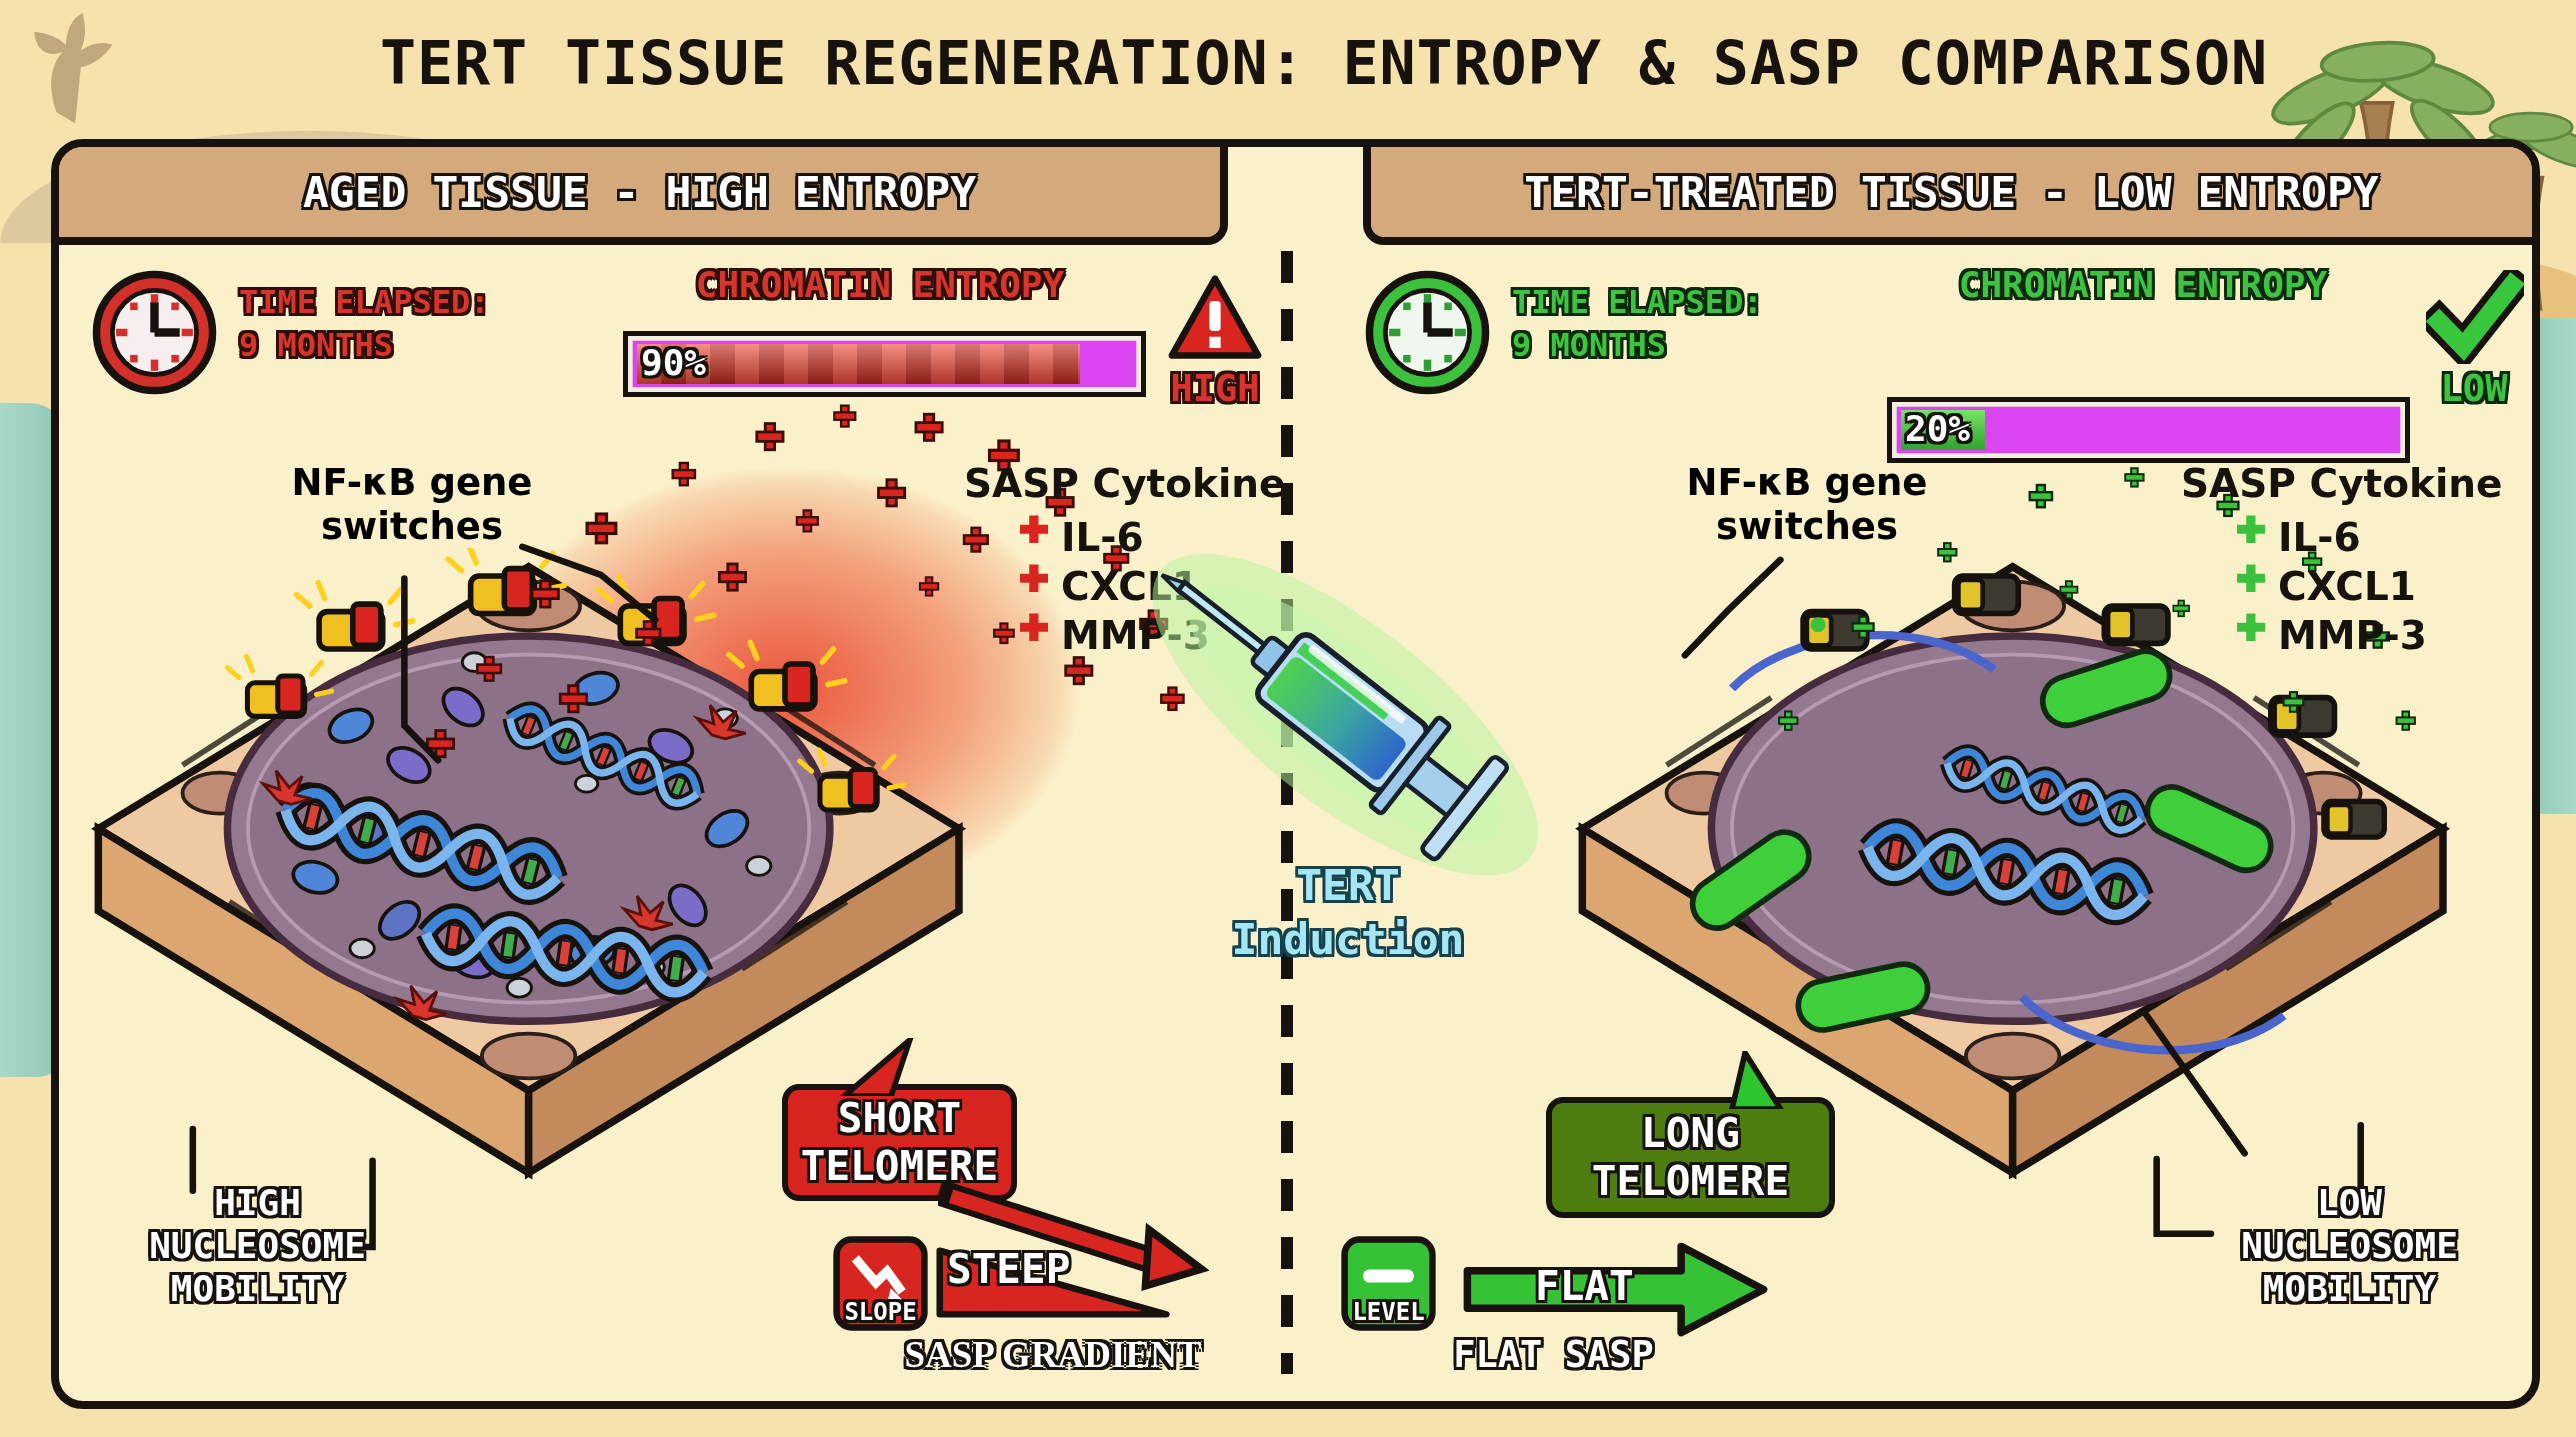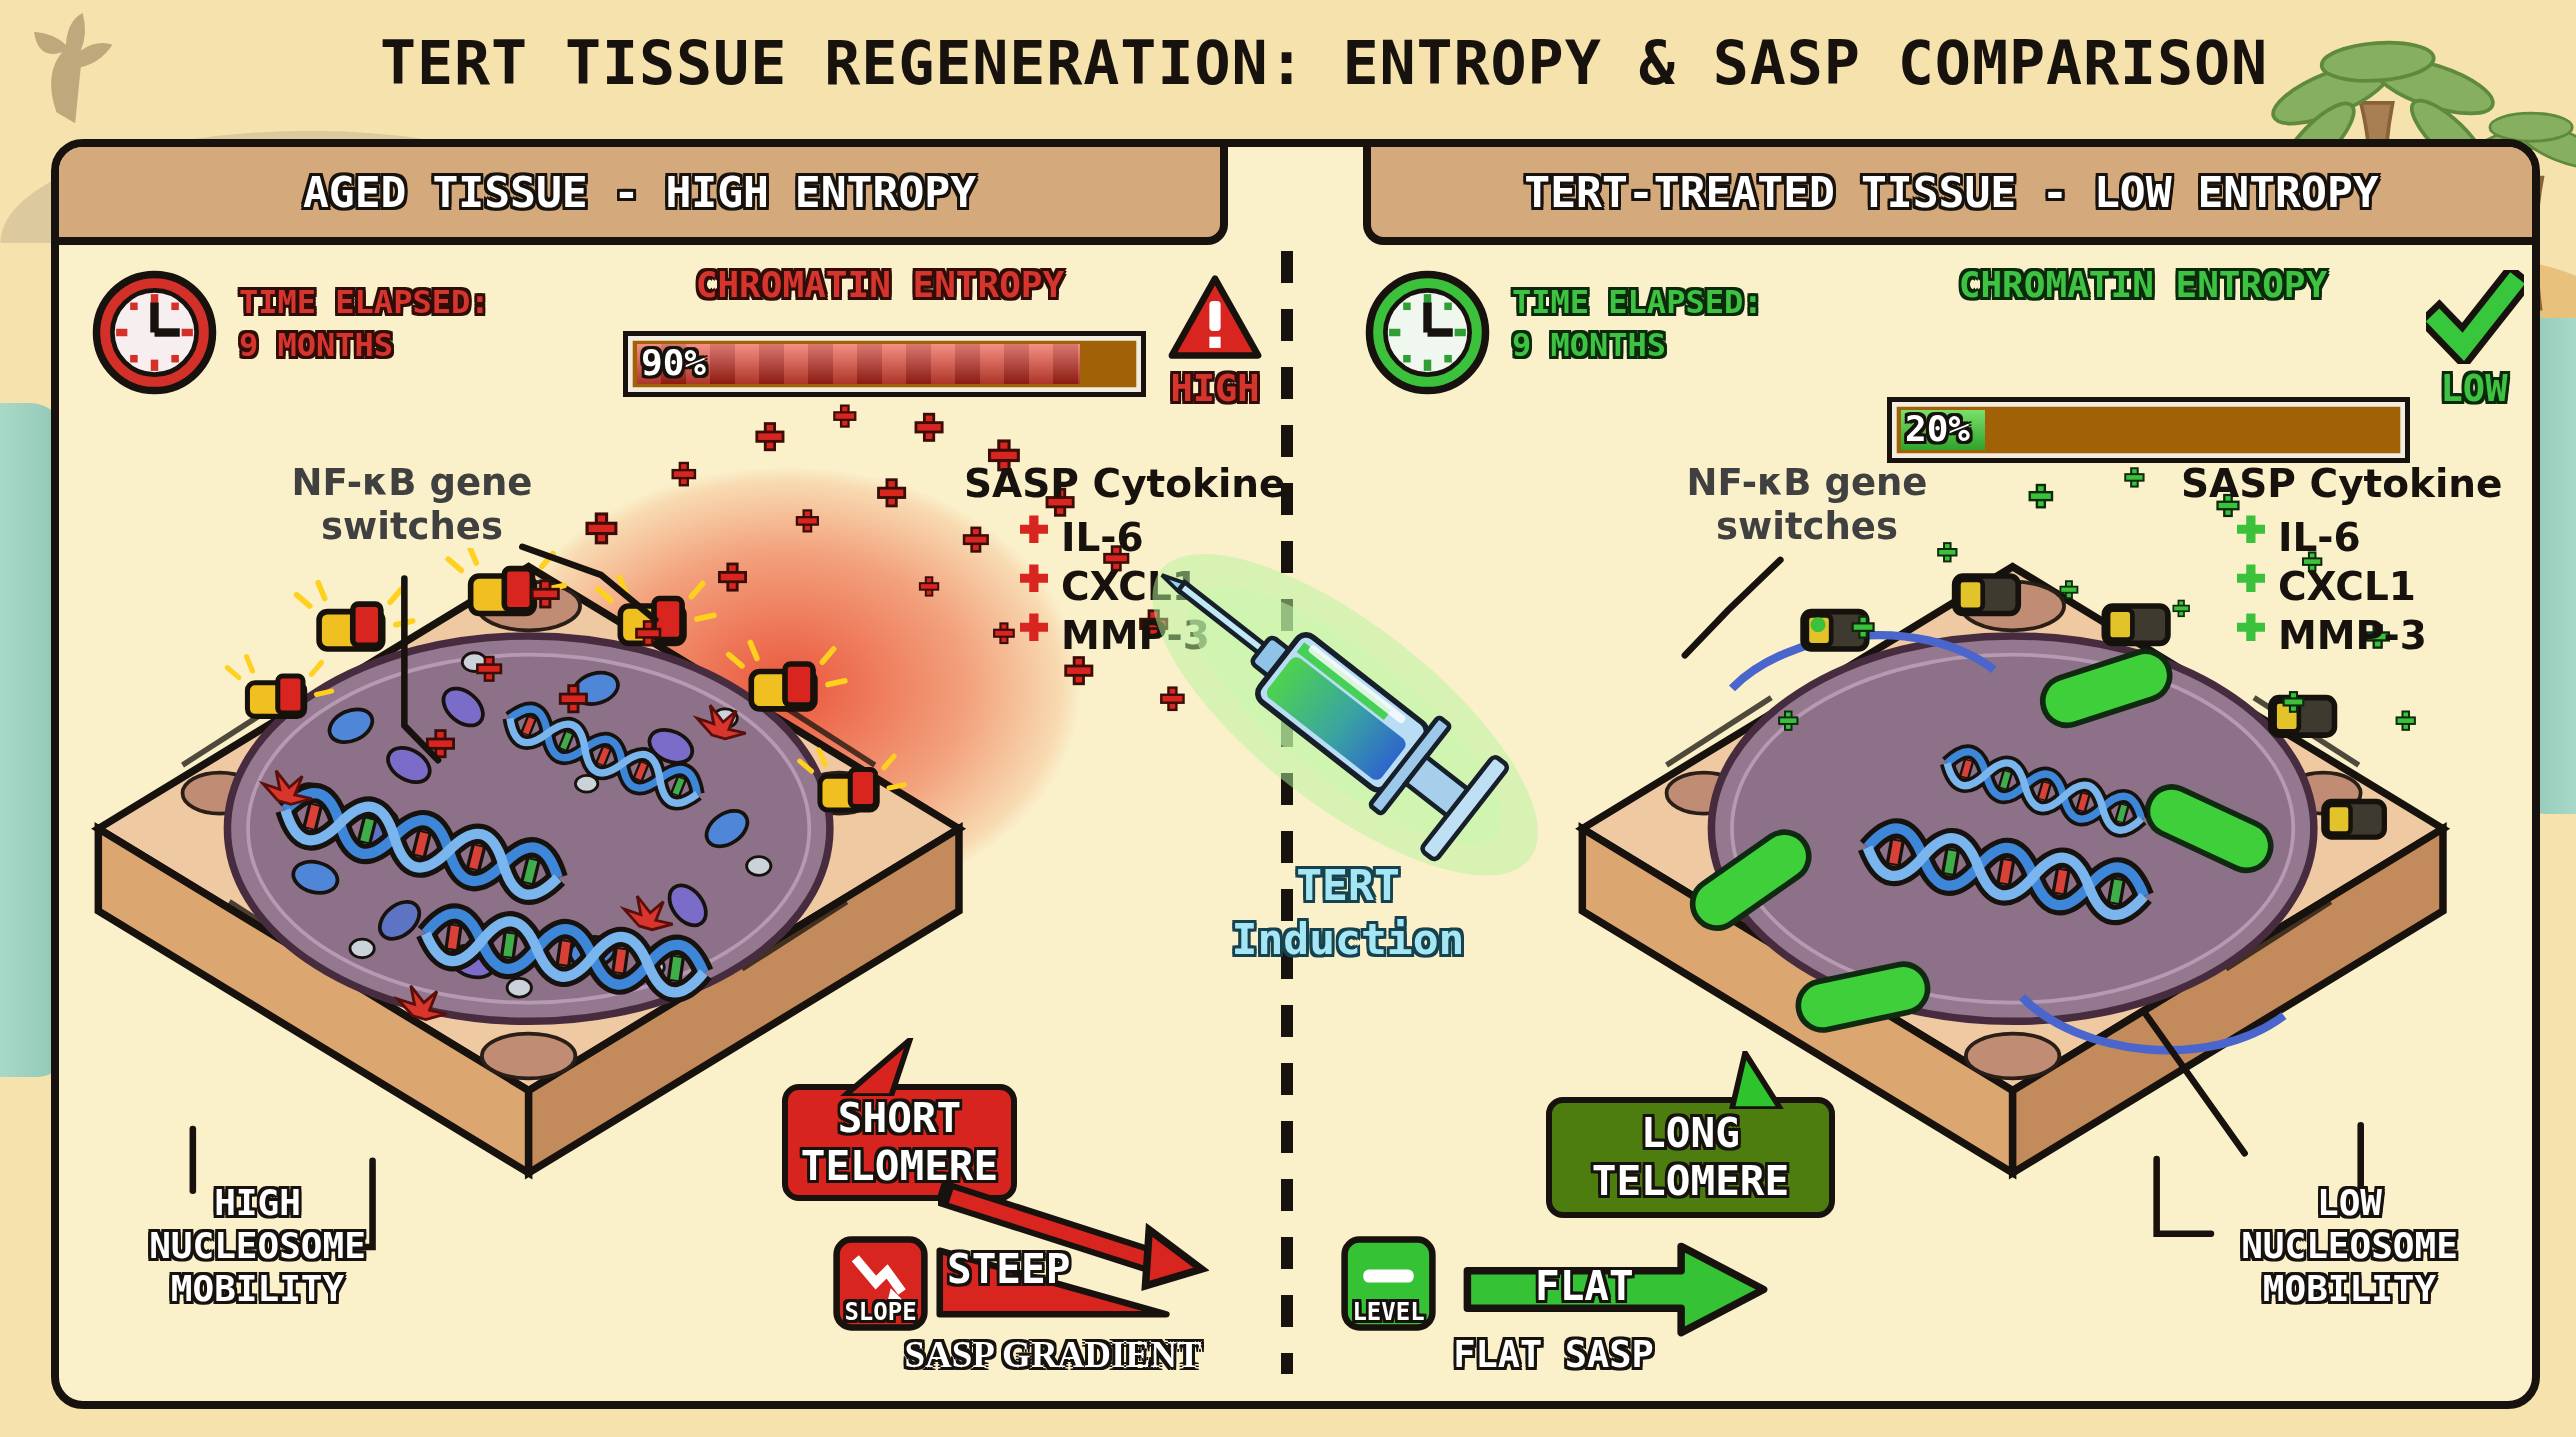--- a/index.html
+++ b/index.html
@@ -17,28 +17,28 @@
   #panel{left:51px;top:139px;width:2473px;height:1254px;background:#faf0ca;border:8.4px solid #17120d;border-radius:32px;z-index:1;overflow:hidden;}
   .hdr{position:absolute;top:0;height:90px;background:#d4a97c;border-bottom:8.4px solid #17120d;display:flex;align-items:center;justify-content:center;font-size:43px;font-weight:bold;}
   .hdr.l{left:0;width:1161px;border-right:8.4px solid #17120d;border-bottom-right-radius:20.6px;}
   .hdr.r{right:0;width:1161px;border-left:8.4px solid #17120d;border-bottom-left-radius:20.6px;}
   #divider{left:1281px;top:251px;width:12px;height:1123px;z-index:2;
     background:repeating-linear-gradient(180deg,#17120d 0 32px,transparent 32px 58px);}
   
   .time{font-size:32px;font-weight:bold;line-height:1.35;}
   
   .etitle{font-size:36px;font-weight:bold;text-align:center;width:524px;}
-  .bar{position:relative;width:513px;height:56px;background:#a16207;border:5.6px solid #17120d;box-shadow:inset 0 0 0 4.7px #f3ede0;z-index:7;}
+  .bar{position:relative;width:513px;height:56px;background:#d946ef;border:5.6px solid #17120d;box-shadow:inset 0 0 0 4.7px #f3ede0;z-index:7;}
   .fill{position:absolute;left:9.4px;top:8.4px;bottom:8.4px;}
   .fill.red{background:linear-gradient(180deg,rgba(255,255,255,.38),rgba(0,0,0,.28)),repeating-linear-gradient(90deg,#ef4a38 0 24px,#c22619 24px 49px);}
   .fill.grn{background:linear-gradient(180deg,#7ae06a,#2fa32b);}
   .pct{position:absolute;left:13px;top:5.6px;font-size:36px;font-weight:bold;z-index:2;}
   .lvl{font-size:37px;font-weight:bold;text-align:center;}
   
-  .gene{font-family:"DejaVu Sans",sans-serif;font-size:37px;font-weight:bold;color:#404040;text-align:center;line-height:1.2;z-index:7;}
+  .gene{font-family:"DejaVu Sans",sans-serif;font-size:37px;font-weight:bold;color:#000000;text-align:center;line-height:1.2;z-index:7;}
   .legend{z-index:7;font-family:"DejaVu Sans",sans-serif;color:#17120d;}
   .legend .lt{font-size:39px;font-weight:bold;}
   .legend ul{list-style:none;margin:9.4px 0 0 56px;padding:0;}
   .legend li{display:flex;align-items:flex-start;gap:13px;font-size:39px;font-weight:bold;height:49px;}
   .bullet{width:28px;height:28px;display:inline-block;
     clip-path:polygon(33% 0,66% 0,66% 33%,100% 33%,100% 66%,66% 66%,66% 100%,33% 100%,33% 66%,0 66%,0 33%,33% 33%);}
   .bullet.red{background:#d8251f;} .bullet.grn{background:#3cc13c;}
   .badge{border:6.6px solid #17120d;border-radius:17px;display:flex;align-items:center;justify-content:center;
          text-align:center;font-size:41px;font-weight:bold;line-height:1.15;z-index:7;}
   .badge.red{background:#d8241e;} .badge.grn{background:#4d7c0f;}

